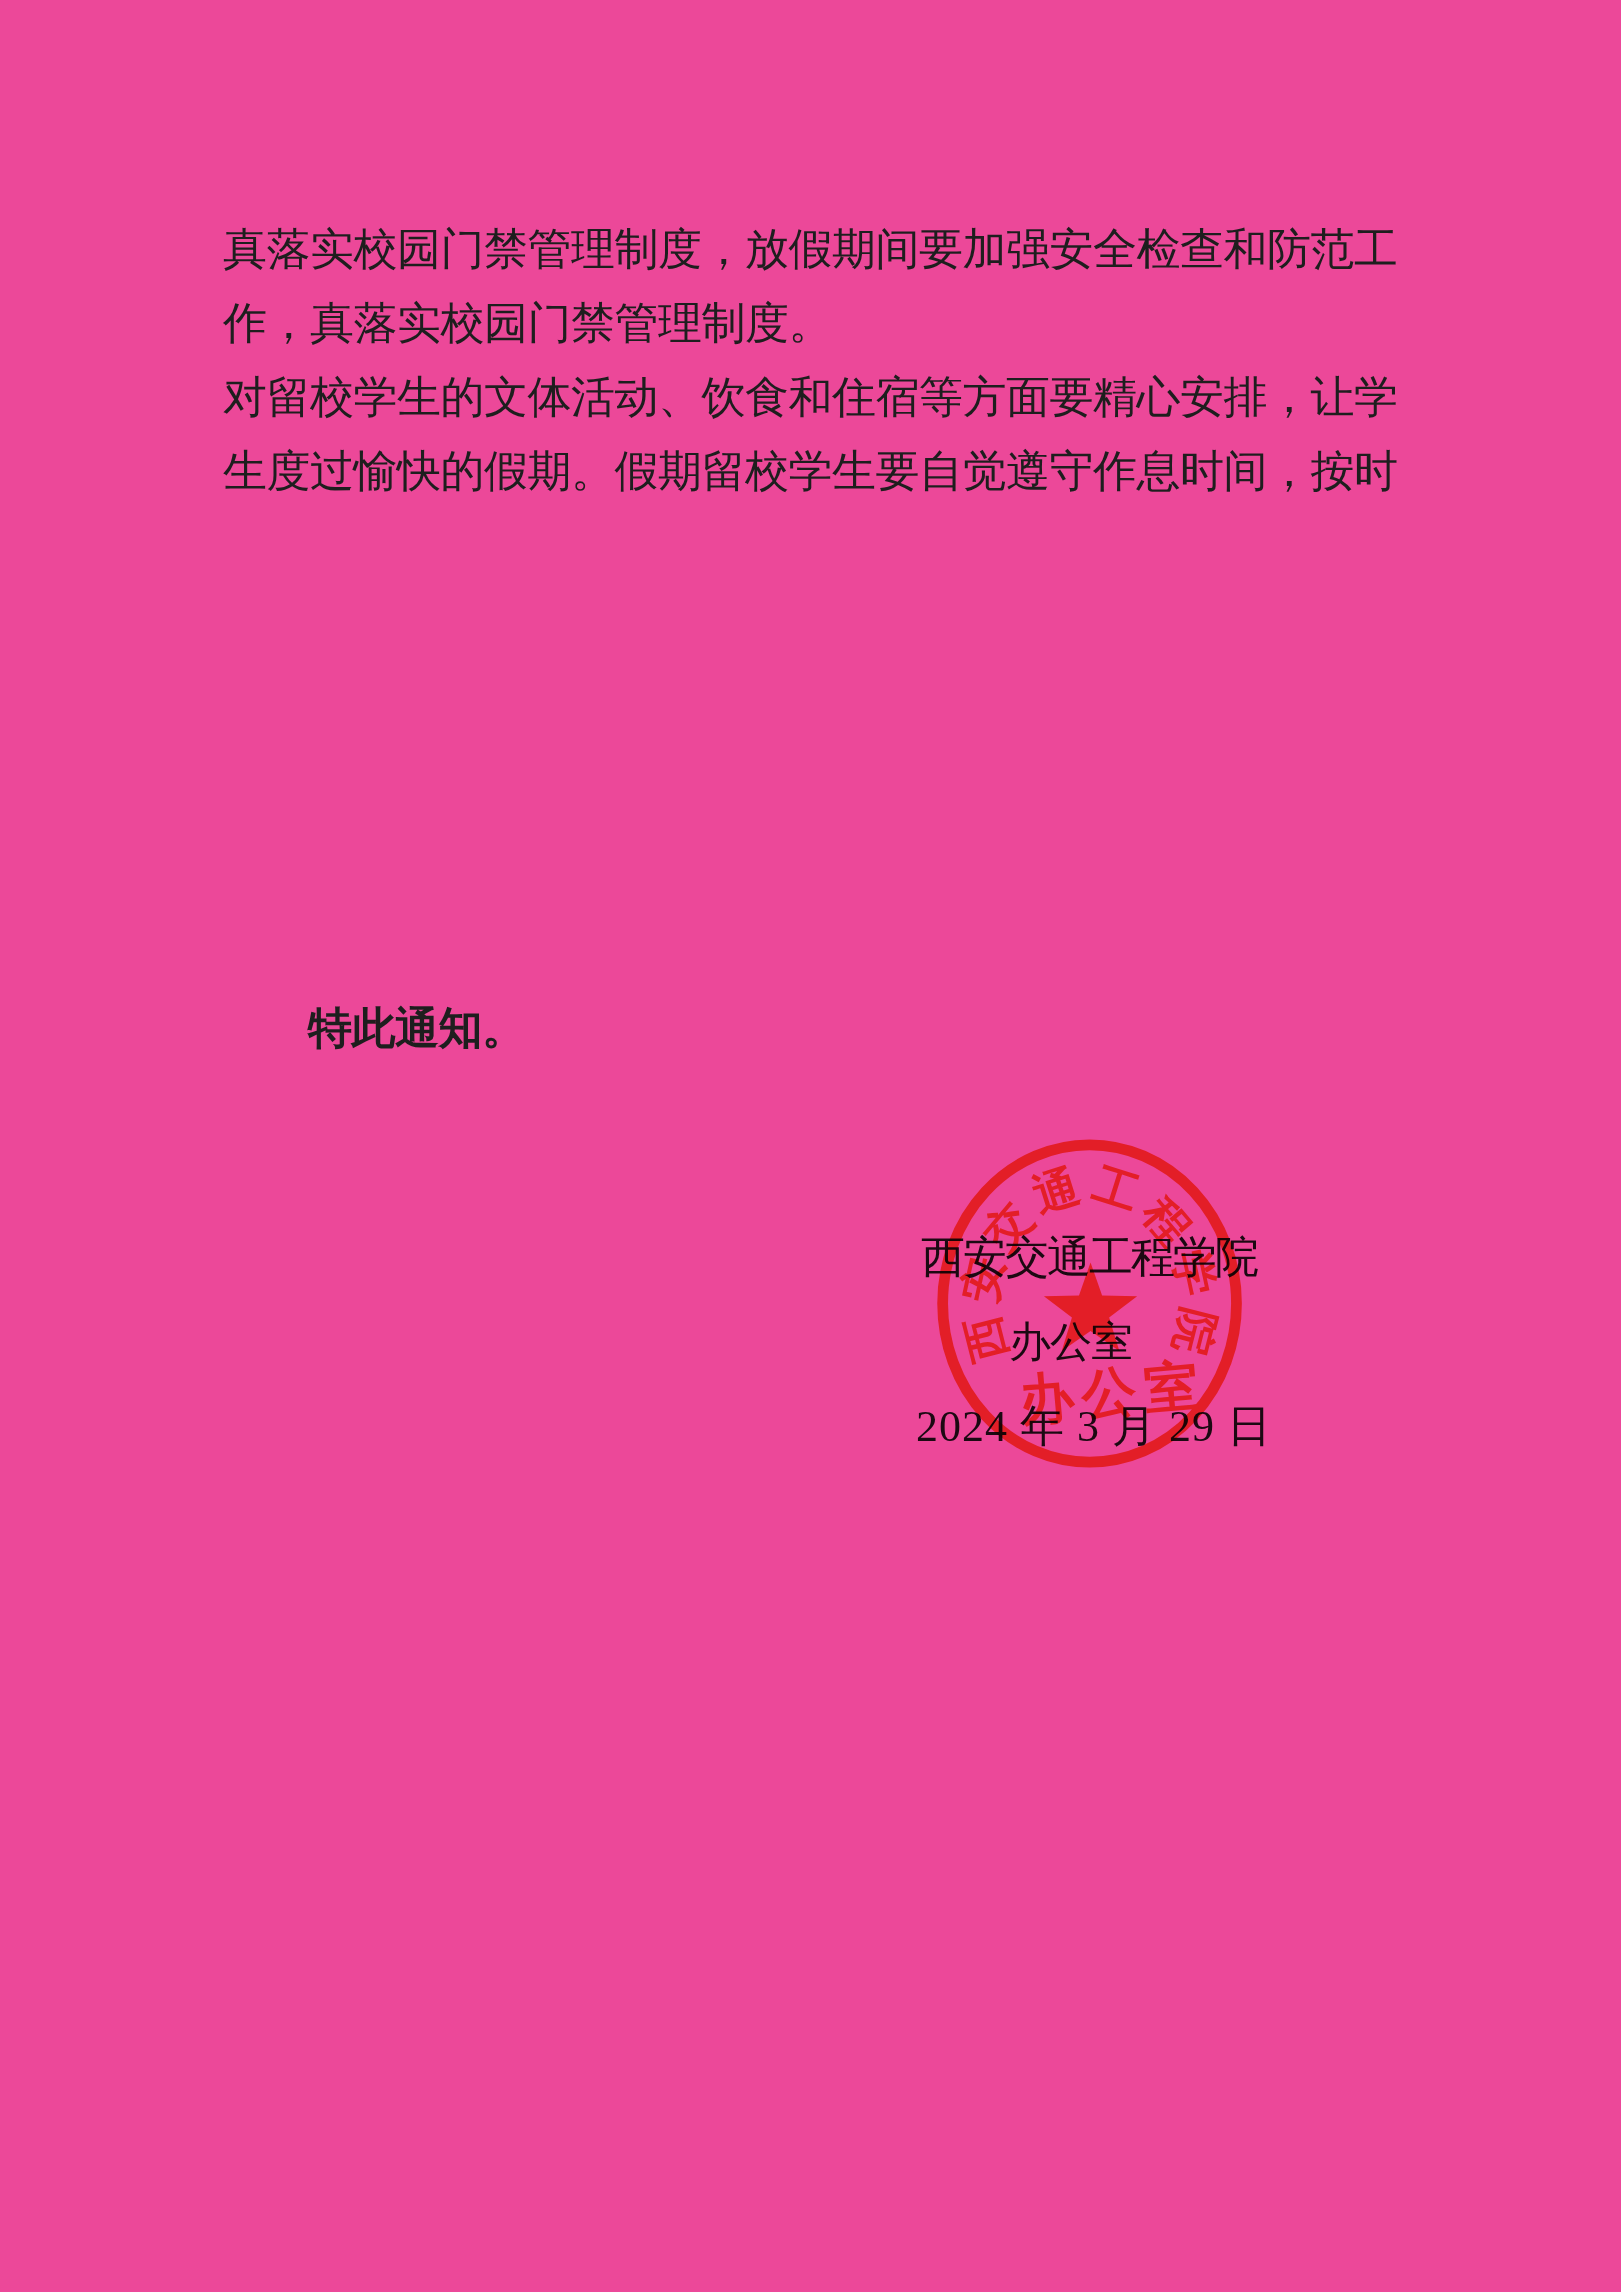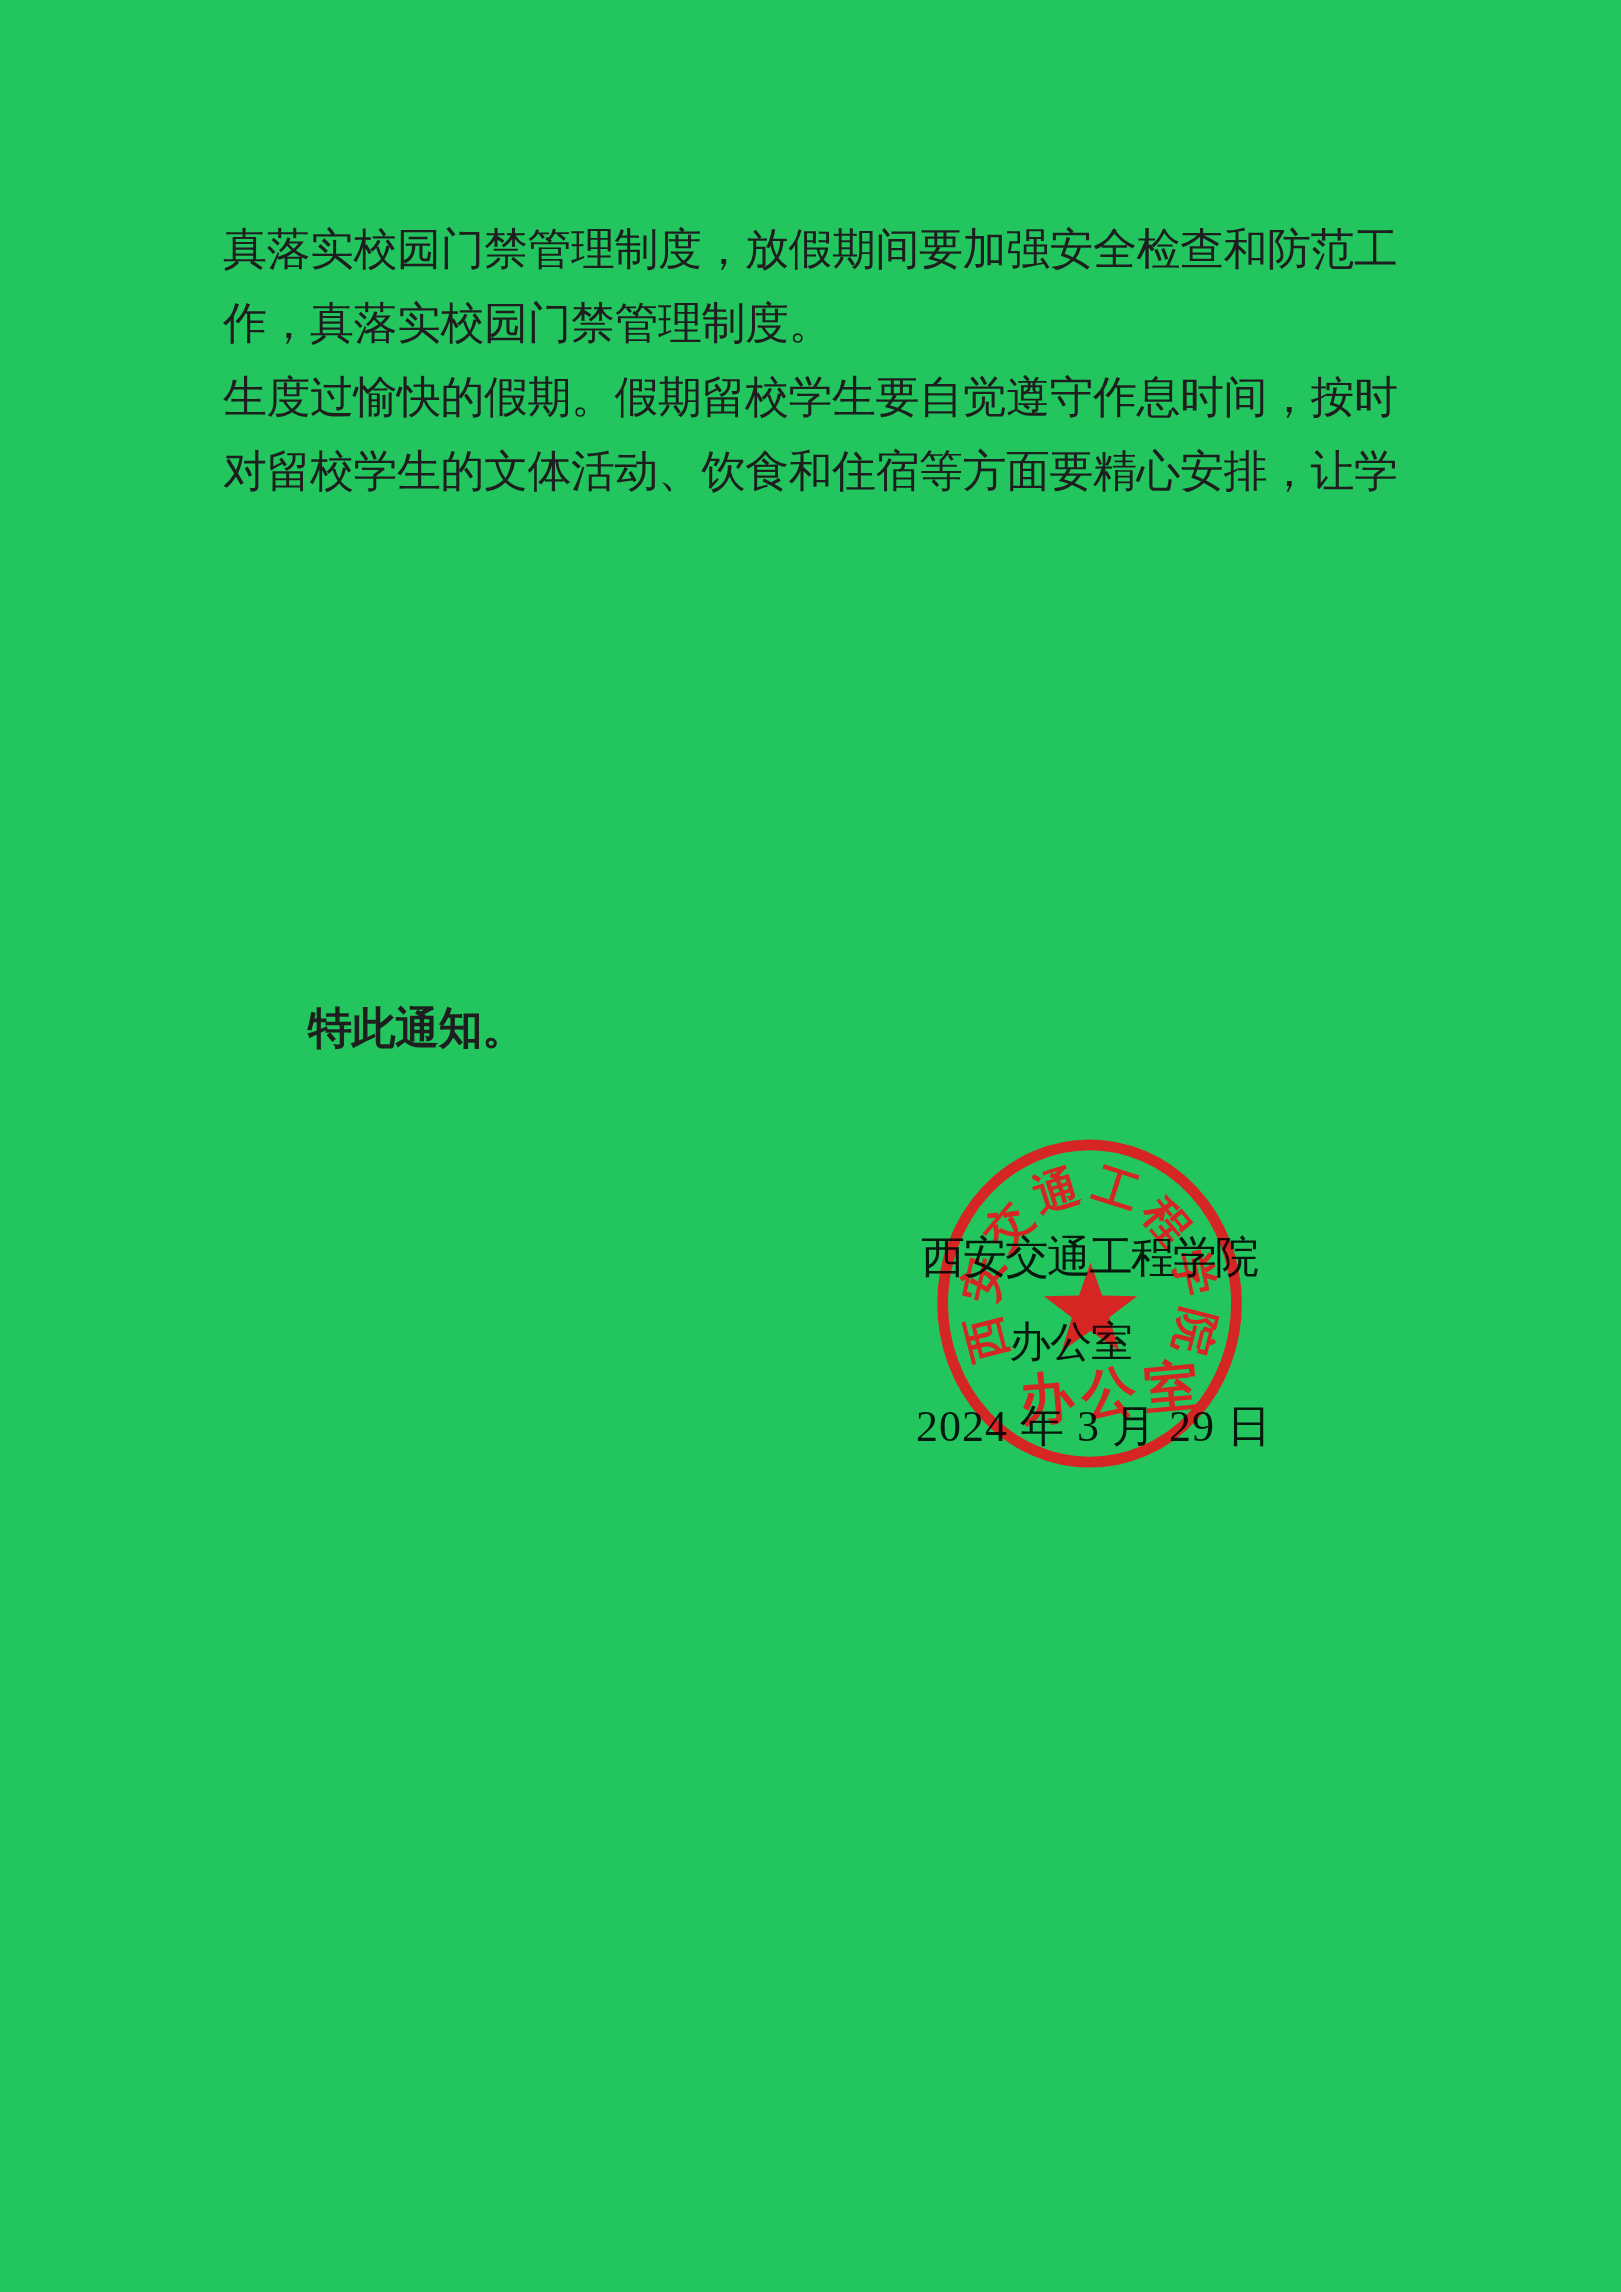--- a/index.html
+++ b/index.html
@@ -1,20 +1,20 @@
 <!DOCTYPE html>
 <html><head>
 <meta charset="utf-8">
 <style>
   html, body { margin: 0; padding: 0; background: #ffffff; }
   .page {
     position: relative;
     width: 1621px;
     height: 2293px;
-    background: #22c55e;
+    background: #ec4899;
     overflow: hidden;
     font-family: "Liberation Serif", "DejaVu Serif", serif;
     color: #1e1e1e;
   }
   .body-text {
     position: absolute;
     left: 223px;
     top: 213px;
     width: 1215px;
   }
@@ -70,22 +70,22 @@
   }
 </style>
 </head>
 <body>
 
 <div class="page">
 
   <div class="body-text">
     <div class="line">真落实校园门禁管理制度，放假期间要加强安全检查和防范工</div>
     <div class="line">作，真落实校园门禁管理制度。</div>
+    <div class="line">对留校学生的文体活动、饮食和住宿等方面要精心安排，让学</div>
     <div class="line">生度过愉快的假期。假期留校学生要自觉遵守作息时间，按时</div>
-    <div class="line">对留校学生的文体活动、饮食和住宿等方面要精心安排，让学</div>
   </div>
 
   <div class="closing">特此通知。</div>
 
   <svg class="seal" viewBox="0 0 340 348" xmlns="http://www.w3.org/2000/svg">
     <ellipse cx="167" cy="172" rx="150" ry="162" fill="none" stroke="#e31b1f" stroke-width="11"></ellipse>
     <polygon points="168,130 179.8,163.8 215.6,164.6 187,186.2 197.4,220.5 168,200 138.6,220.5 149,186.2 120.4,164.6 156.2,163.8" fill="#e31b1f"></polygon>
     <defs>
       <path id="seal-arc-path" d="M 84.7 224.5 A 95 105 0 1 1 249.3 224.5" fill="none"></path>
     </defs>

